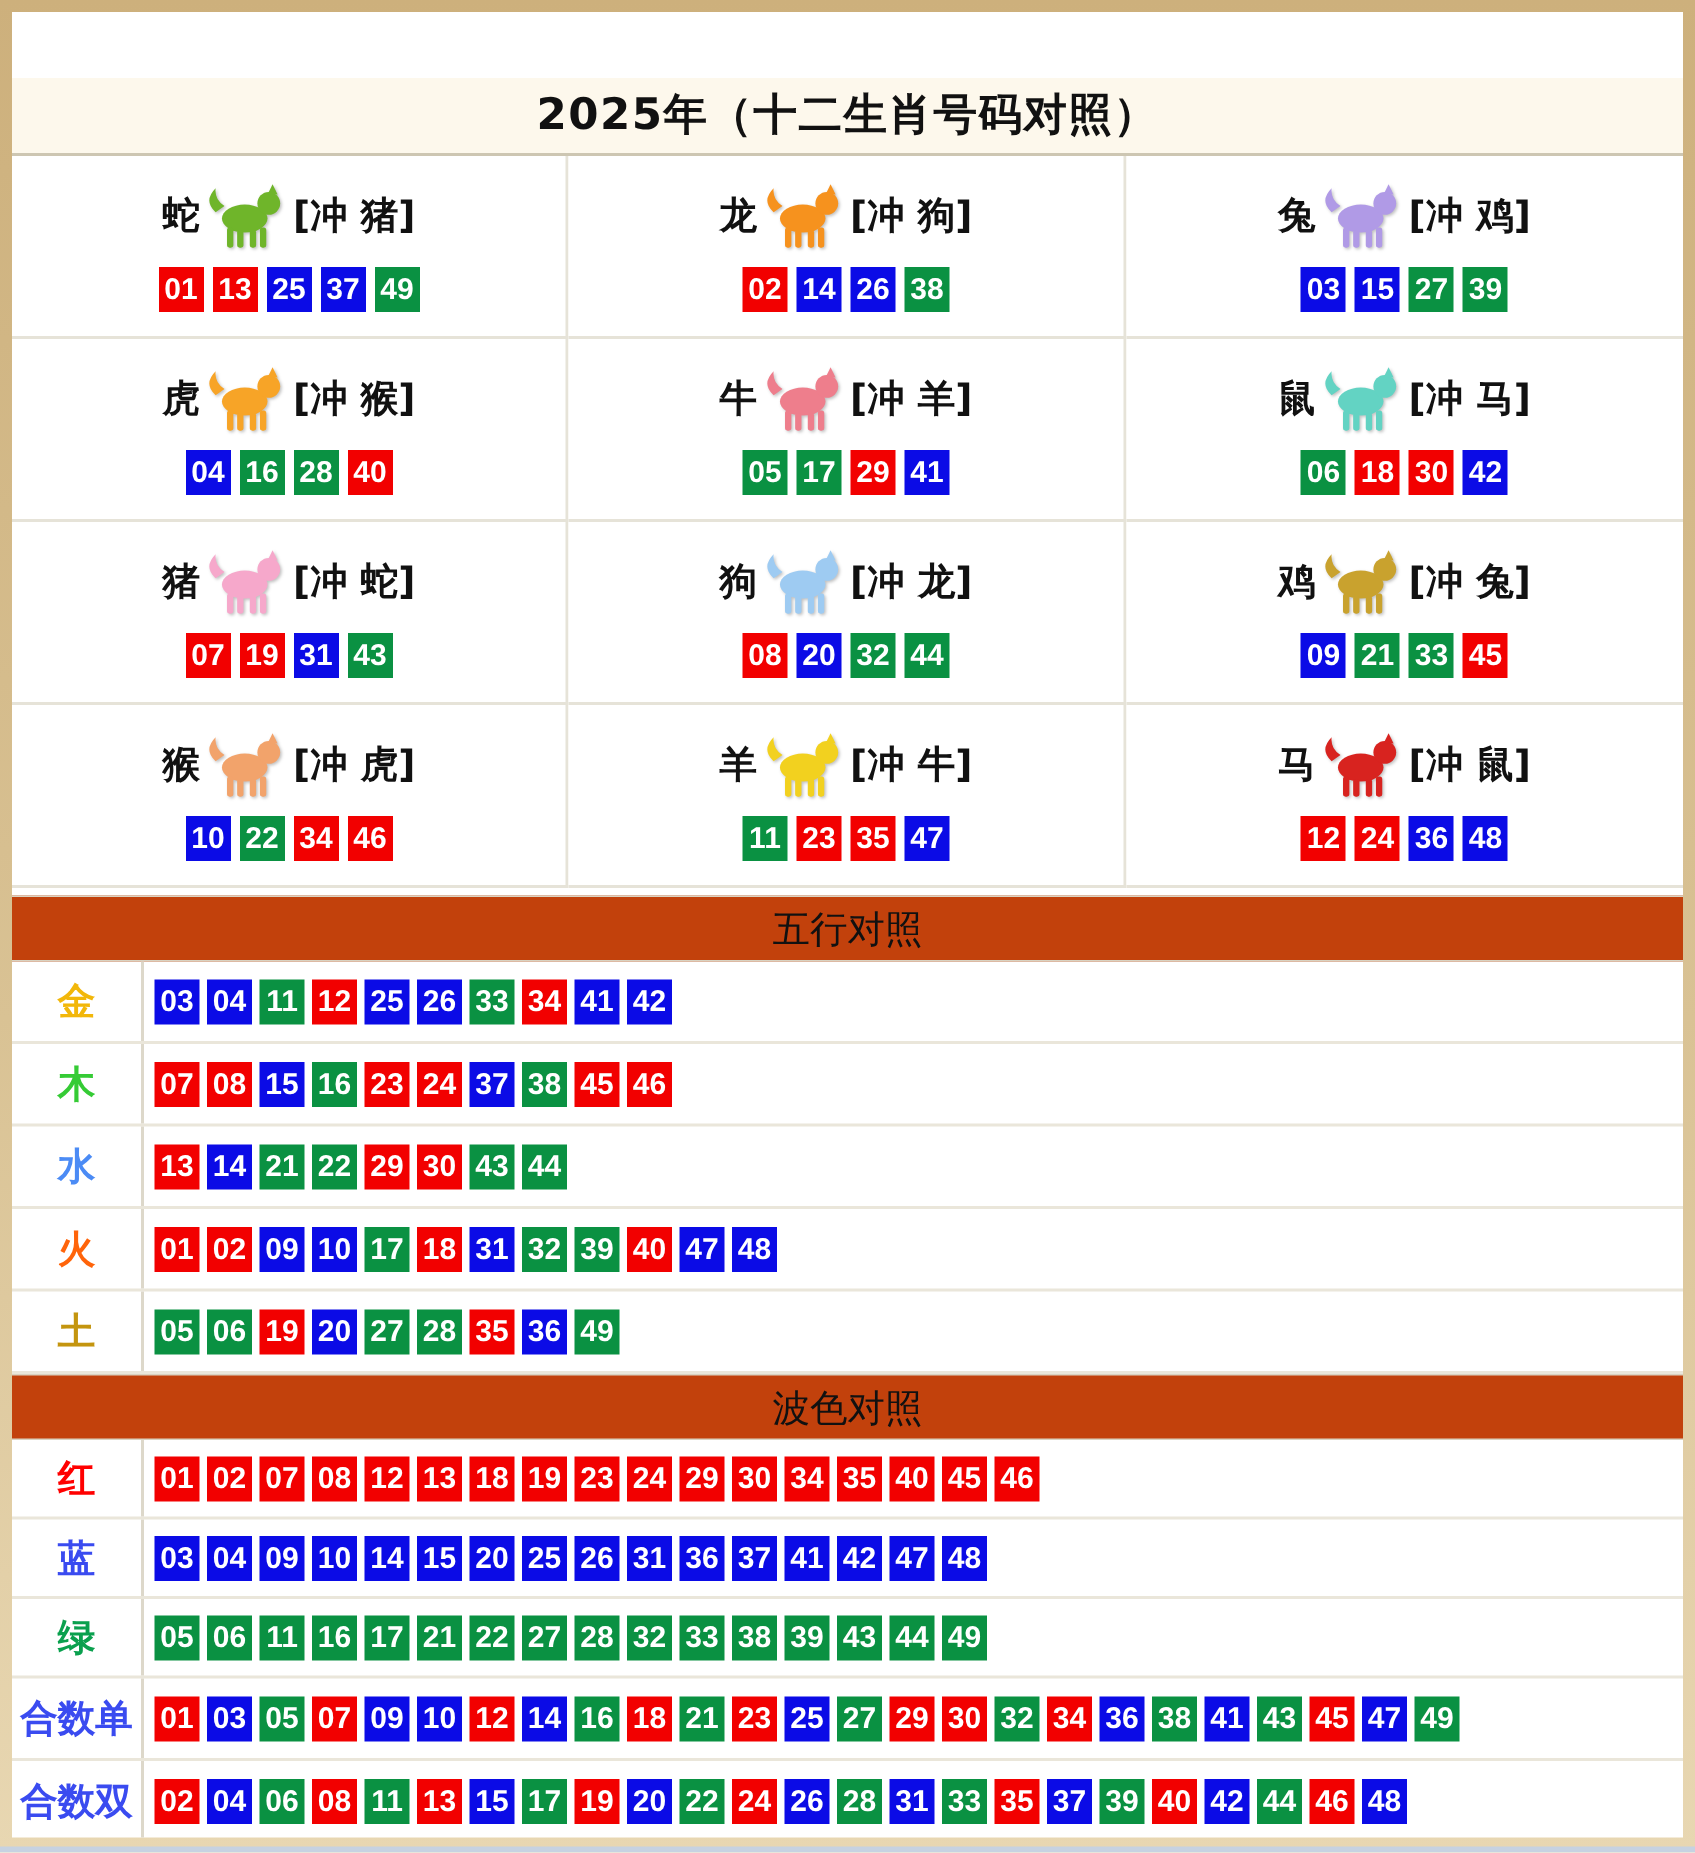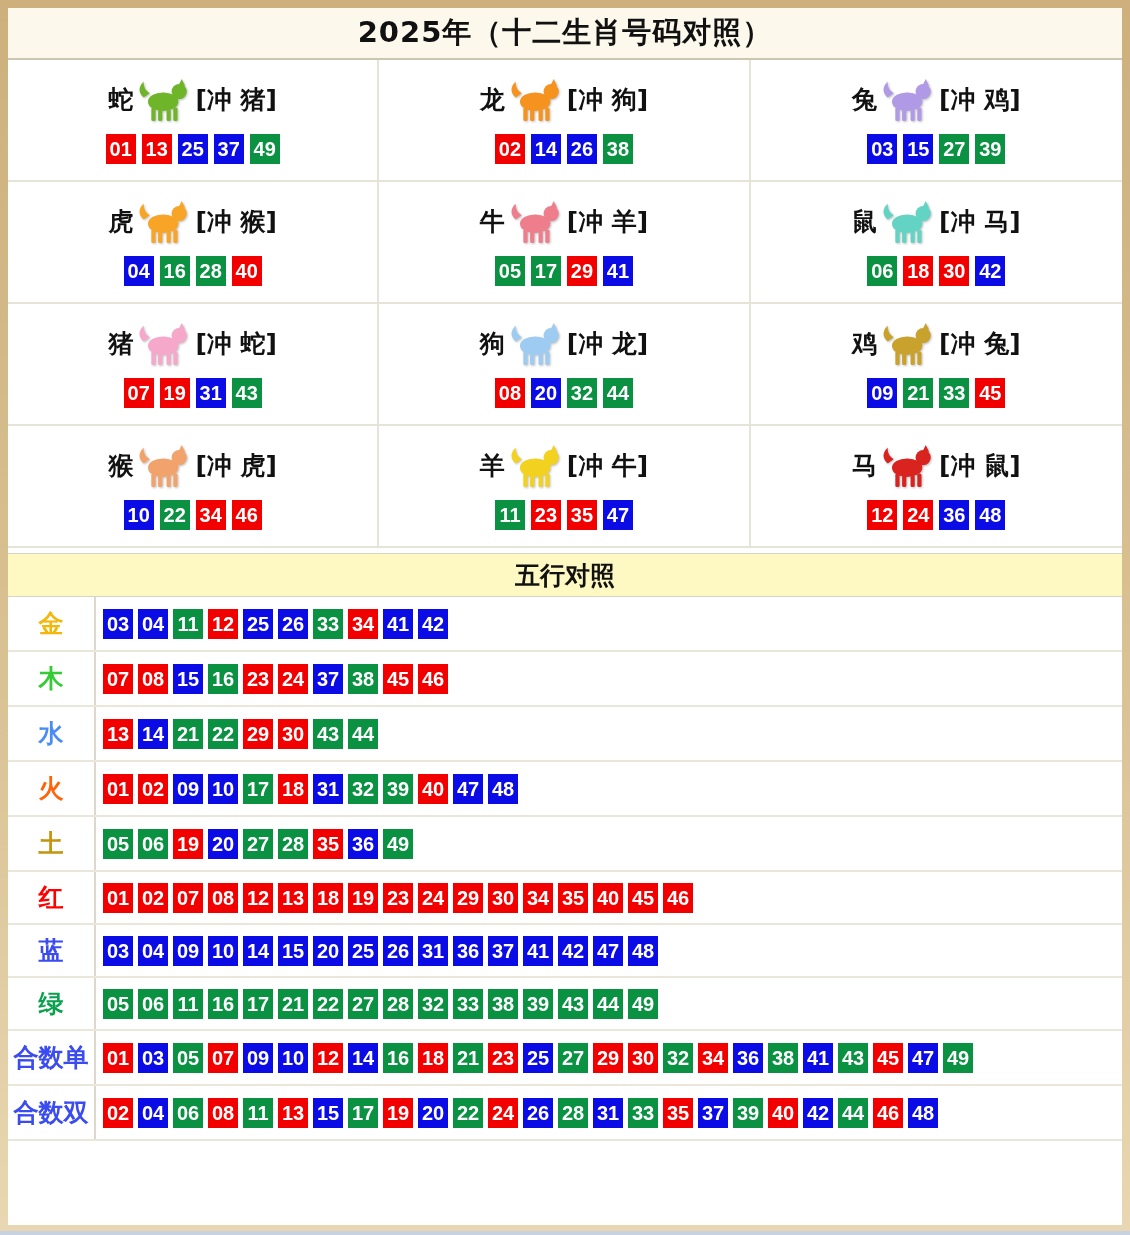--- a/index.html
+++ b/index.html
@@ -11,21 +11,21 @@
   }
   body::after{content:"";position:absolute;left:0;right:0;bottom:0;height:4px;background:#c6d2e2;}
   .frame{
     position:absolute;left:8px;top:8px;right:8px;bottom:10px;
     background:#ffffff;overflow:hidden;
   }
   
   .title-bar{
     height:50px;background:#fdf8ec;border-bottom:2px solid #cdc6b2;
     display:flex;align-items:center;justify-content:center;
-    font-size:29px;font-weight:bold;color:#111;letter-spacing:1px;
+    font-size:29px;font-weight:bold;color:#111;letter-spacing:1px;margin-top:44px;
   }
   
   .zodiac-grid{display:grid;grid-template-columns:repeat(3,1fr);margin-bottom:5px;}
   .zodiac-cell{
     height:122px;border-right:2px solid #e6e3d8;border-bottom:2px solid #e6e3d8;
     display:flex;flex-direction:column;align-items:center;justify-content:center;gap:11px;
     background:#fff;box-sizing:border-box;
   }
   .zodiac-cell:nth-child(3n){border-right:none;}
   .animal-line{display:flex;align-items:center;gap:3px;}
@@ -38,23 +38,23 @@
   .ball{
     width:30px;height:30px;line-height:30px;flex:0 0 30px;display:inline-block;
     text-align:center;color:#fff;font-weight:bold;font-size:20px;
     font-family:"Liberation Sans","DejaVu Sans",sans-serif;
   }
   .ball[data-color="red"]{background:#f20000;}
   .ball[data-color="blue"]{background:#0b0be6;}
   .ball[data-color="green"]{background:#0a9142;}
   
   .section-header{
-    height:42px;background:#fef9c3;border-top:1px solid #d9d3c2;border-bottom:1px solid #d9d3c2;
+    height:42px;background:#c2410c;border-top:1px solid #d9d3c2;border-bottom:1px solid #d9d3c2;
     display:flex;align-items:center;justify-content:center;
-    font-size:25px;font-weight:bold;color:#111;
+    font-size:25px;font-weight:normal;color:#111;
   }
   .category-row{
     height:55px;display:flex;align-items:stretch;border-bottom:2px solid #eae6da;box-sizing:border-box;
   }
   section[data-name="wave-color-section"] .category-row{height:53px;}
   .row-label{
     flex:0 0 88px;width:88px;display:flex;align-items:center;justify-content:center;
     font-size:25px;font-weight:bold;border-right:2px solid #ddd8ca;box-sizing:border-box;
   }
   .category-row[data-color="gold"]  .row-label{color:#f2b70a;}
@@ -580,20 +580,21 @@
 
                   <span class="ball" data-name="number-ball" data-color="blue">36</span>
 
                   <span class="ball" data-name="number-ball" data-color="green">49</span>
                 </span>
             </div>
           </div>
       </section>
 
       <section class="num-section" data-name="wave-color-section">
+        <div class="section-header" data-name="section-header">波色对照</div>
         <div class="section-rows" data-name="section-rows">
 
             <div class="category-row" data-name="category-row" data-color="red">
               <span class="row-label" data-name="row-label">红</span>
               <span class="row-balls" data-name="row-balls">
 
                   <span class="ball" data-name="number-ball" data-color="red">01</span>
 
                   <span class="ball" data-name="number-ball" data-color="red">02</span>
 

